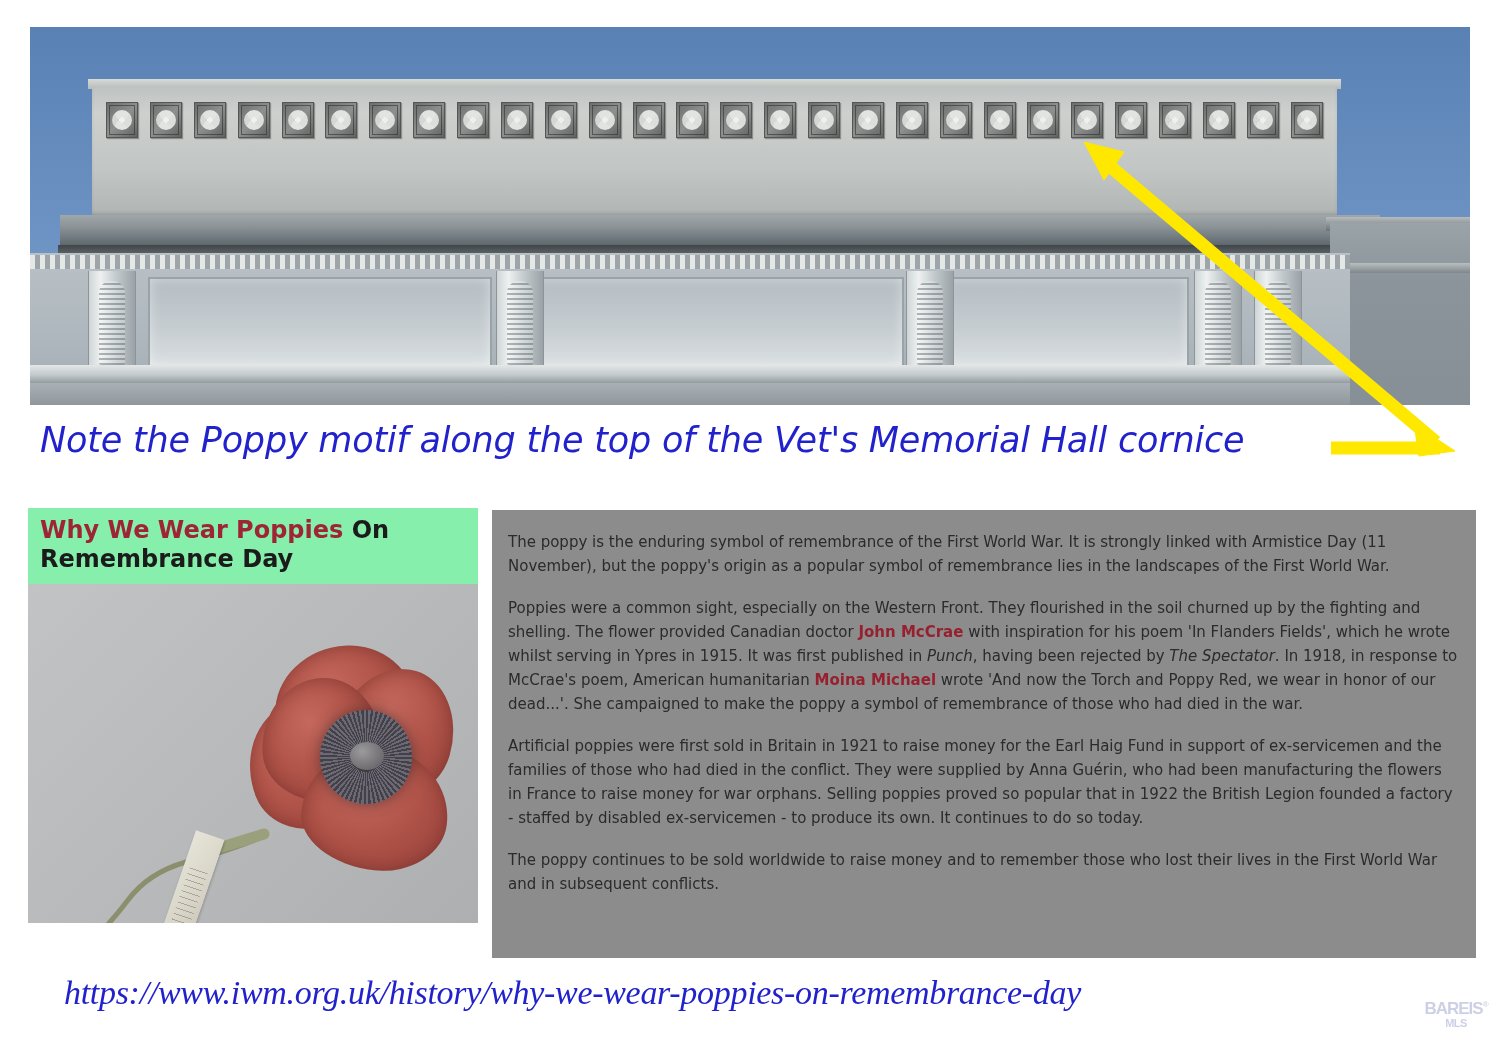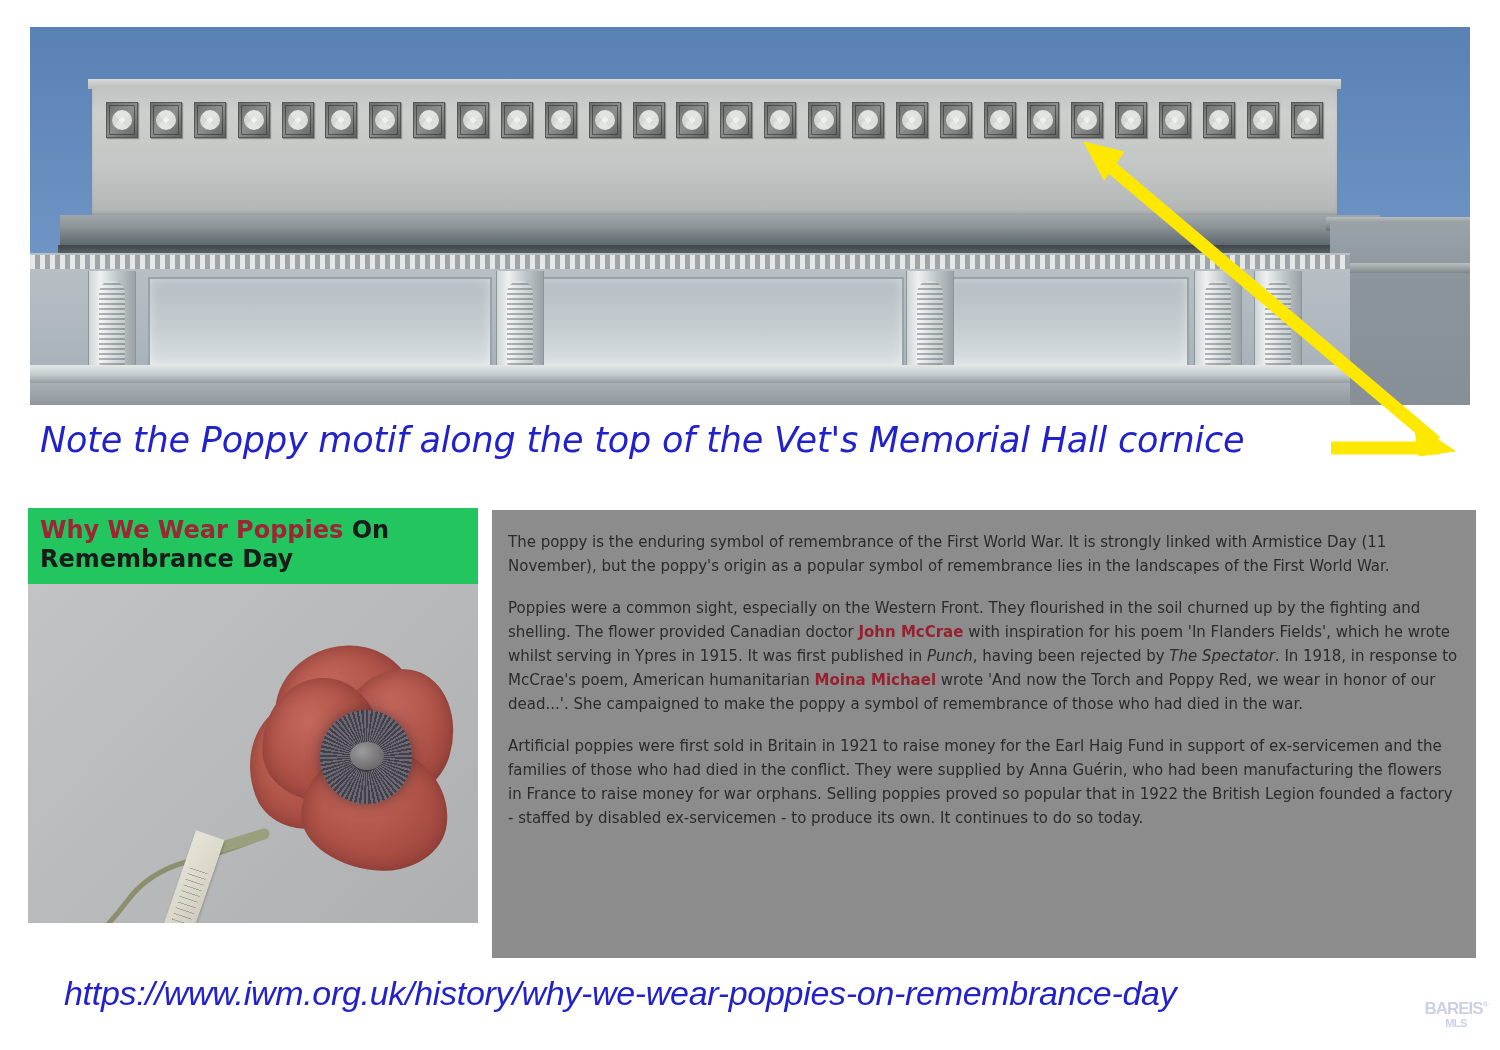--- a/index.html
+++ b/index.html
@@ -225,21 +225,21 @@
     white-space: nowrap;
   }
 
   
   #article-card {
     position: absolute;
     left: 28px;
     top: 508px;
     width: 450px;
     height: 415px;
-    background: #22c55e;
+    background: #86efac;
     overflow: hidden;
   }
   #article-headline {
     position: absolute;
     left: 12px;
     top: 8px;
     width: 420px;
     font-family: "DejaVu Sans", sans-serif;
     font-weight: 700;
     font-size: 24px;
@@ -341,21 +341,21 @@
   #text-card p { margin: 0 0 18px 0; }
   #text-card p:last-child { margin-bottom: 0; }
   .nm { color: #97202f; font-weight: 700; margin-top: 12px; }
   .it { font-style: italic; }
 
   
   #source-url {
     position: absolute;
     left: 64px;
     top: 972px;
-    font-family: Liberation Sans, sans-serif;
+    font-family: Liberation Serif, serif;
     font-style: italic;
     font-weight: 400;
     font-size: 34px;
     line-height: 42px;
     color: #2222cc;
     white-space: nowrap;
     letter-spacing: -0.3px;
   }
 
   
@@ -479,20 +479,21 @@
       </div>
     </div>
   </div>
 </div>
 
 <div id="text-card">
   <div class="body-copy" id="body-copy">
       <p>The poppy is the enduring symbol of remembrance of the First World War. It is strongly linked with Armistice Day (11 November), but the poppy's origin as a popular symbol of remembrance lies in the landscapes of the First World War.</p>
       <p>Poppies were a common sight, especially on the Western Front. They flourished in the soil churned up by the fighting and shelling. The flower provided Canadian doctor <span class="nm">John McCrae</span> with inspiration for his poem 'In Flanders Fields', which he wrote whilst serving in Ypres in 1915. It was first published in <span class="it">Punch</span>, having been rejected by <span class="it">The Spectator</span>. In 1918, in response to McCrae's poem, American humanitarian <span class="nm">Moina Michael</span> wrote 'And now the Torch and Poppy Red, we wear in honor of our dead...'. She campaigned to make the poppy a symbol of remembrance of those who had died in the war.</p>
       <p>Artificial poppies were first sold in Britain in 1921 to raise money for the Earl Haig Fund in support of ex-servicemen and the families of those who had died in the conflict. They were supplied by Anna Guérin, who had been manufacturing the flowers in France to raise money for war orphans. Selling poppies proved so popular that in 1922 the British Legion founded a factory - staffed by disabled ex-servicemen - to produce its own. It continues to do so today.</p>
+      <p>The poppy continues to be sold worldwide to raise money and to remember those who lost their lives in the First World War and in subsequent conflicts.</p>
     </div>
 </div>
 
 <div id="source-url">https://www.iwm.org.uk/history/why-we-wear-poppies-on-remembrance-day</div>
 
 <div id="watermark">
   <div class="wm-top"><span>BAREIS</span><span class="wm-reg">®</span></div>
   <div class="wm-bot">MLS</div>
 </div>
 

